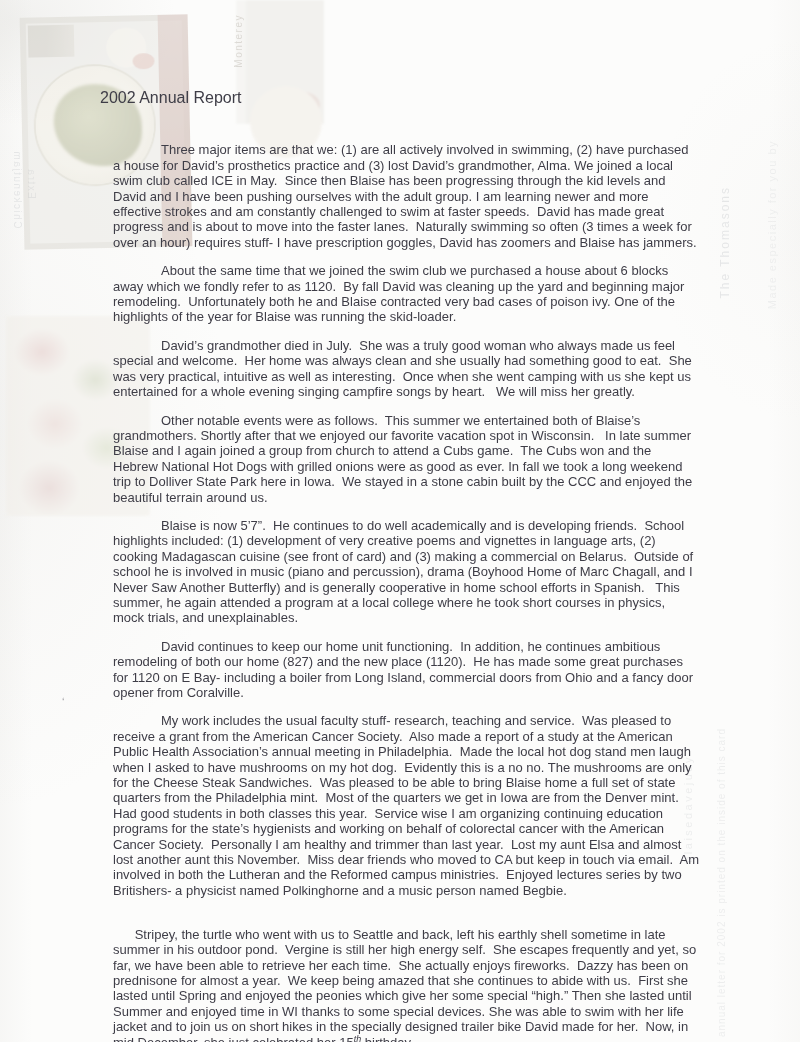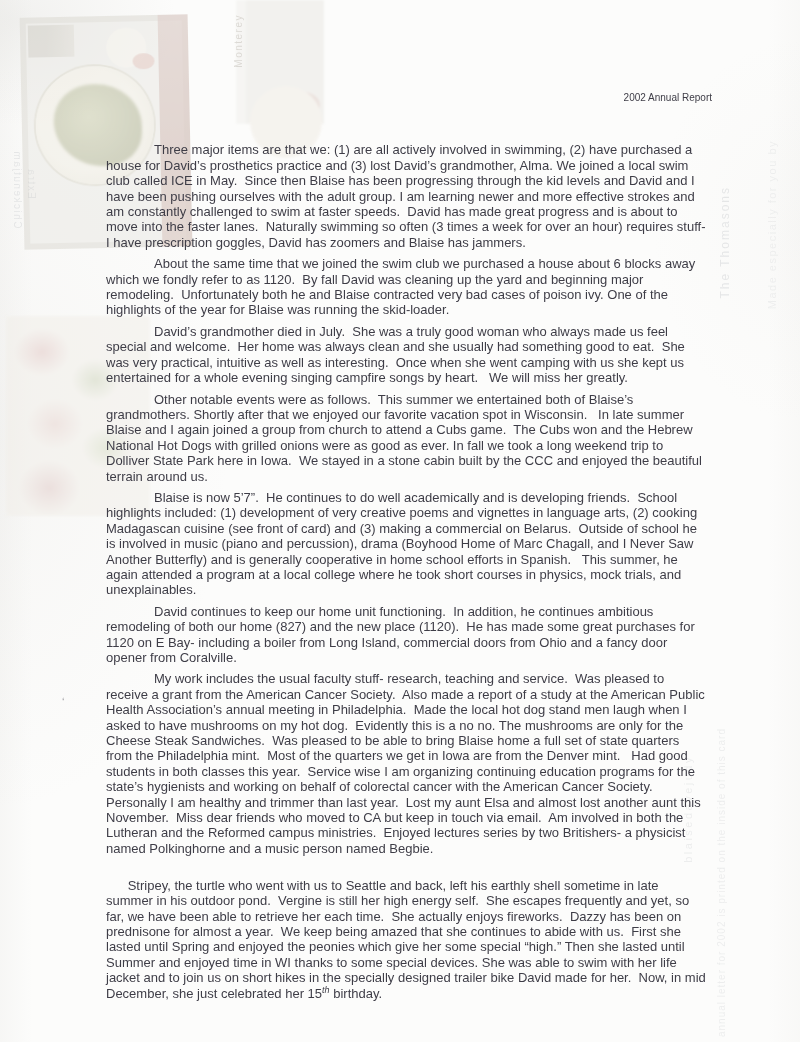--- a/index.html
+++ b/index.html
@@ -71,22 +71,22 @@
   .vt-right-long{left:716px;top:728px;opacity:.13;font-size:10px;letter-spacing:1px;}
   .vt-right-short{left:682px;top:755px;opacity:.13;letter-spacing:2.5px;}
 
   .ink-mark{position:absolute;left:62px;top:696px;color:#6b6a72;font-size:11px;opacity:.65;pointer-events:none;}
 
   
   .letter{
     position:absolute;left:100px;top:90px;width:612px;
     color:#3e3d47;font-size:13px;line-height:15.4px;
   }
-  .title{text-align:right;margin:0 0 37px 0;font-size:10px;font-weight:normal;}
-  .letter p{margin:6px;text-indent:48px;white-space:pre-wrap;}
+  .title{text-align:left;margin:0 0 37px 0;font-size:16px;font-weight:normal;}
+  .letter p{margin:13px;text-indent:48px;white-space:pre-wrap;}
   .letter sup{font-size:9px;line-height:0;vertical-align:super;font-style:italic;}
 </style>
 </head>
 <body>
 
 <div class="page">
 
   <div class="bleed photo1">
     <div class="tiles"></div>
     <div class="ball"></div>

